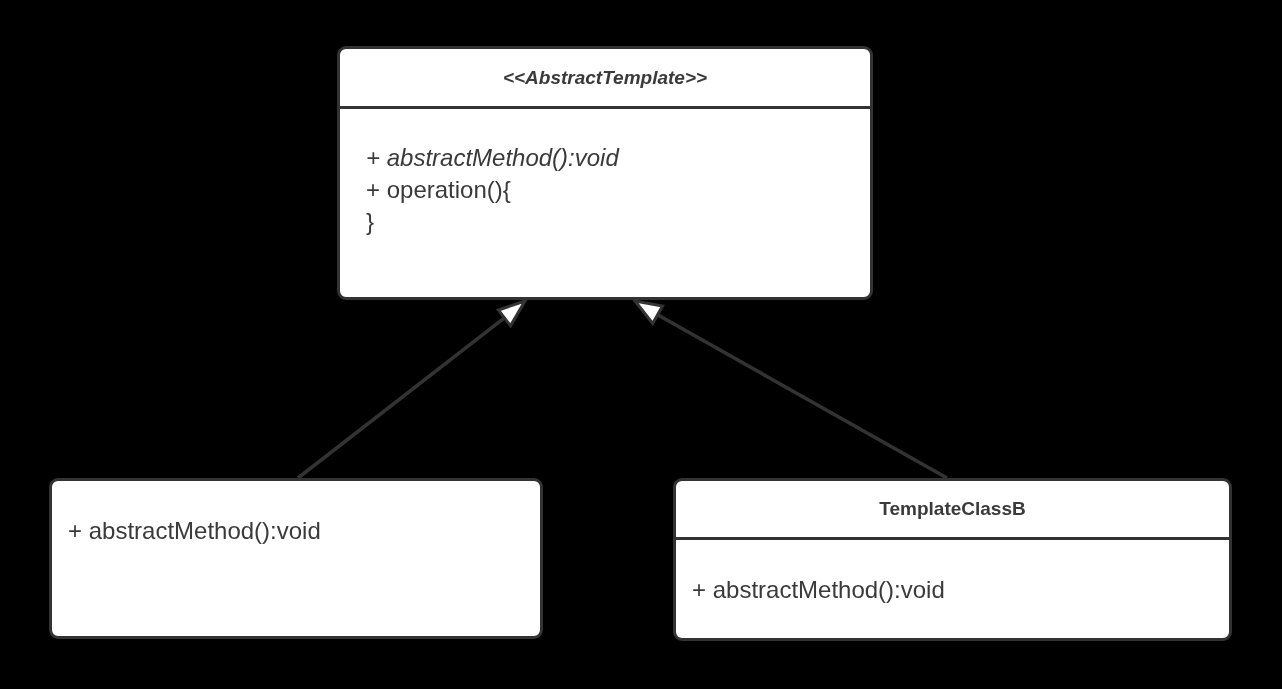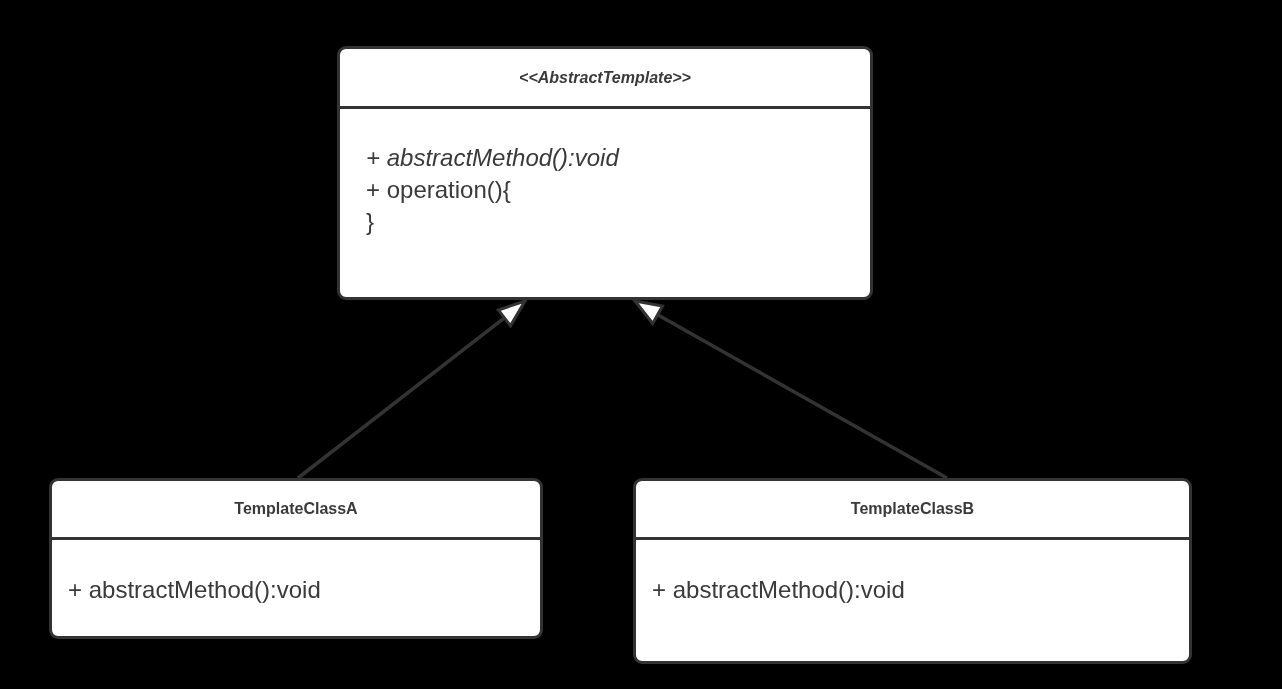--- a/index.html
+++ b/index.html
@@ -28,21 +28,21 @@
     background: #ffffff;
     border: 3px solid #333333;
     border-radius: 9px;
     box-sizing: border-box;
   }
   .uml-header {
     display: flex;
     align-items: center;
     justify-content: center;
     border-bottom: 3px solid #333333;
-    font-size: 16px;
+    font-size: 19px;
     font-weight: bold;
   }
   .stereotype {
     font-style: italic;
   }
   #abstract-node {
     left: 337px;
     top: 46px;
     width: 536px;
     height: 254px;
@@ -64,24 +64,24 @@
   .method-line.indented {
     padding-left: 39px;
   }
   #class-a-node {
     left: 49px;
     top: 478px;
     width: 494px;
     height: 161px;
   }
   #class-b-node {
-    left: 633px;
+    left: 673px;
     top: 478px;
     width: 559px;
-    height: 186px;
+    height: 163px;
   }
   #class-a-node .uml-header,
   #class-b-node .uml-header {
     height: 56px;
   }
   .simple-body {
     display: flex;
     align-items: center;
     height: 99px;
     padding-left: 16px;
@@ -107,23 +107,20 @@
       <span class="stereotype">&lt;&lt;AbstractTemplate&gt;&gt;</span>
     </div>
     <div class="uml-body">
       <div class="method-line italic">+ abstractMethod():void</div>
       <div class="method-line">+ operation(){</div>
       <div class="method-line">}</div>
     </div>
   </div>
 
   <div class="uml-node" id="class-a-node">
-    <div class="uml-header">
-      <span>TemplateClassA</span>
-    </div>
     <div class="simple-body">
       <span class="method-line">+ abstractMethod():void</span>
     </div>
   </div>
 
   <div class="uml-node" id="class-b-node">
     <div class="uml-header">
       <span>TemplateClassB</span>
     </div>
     <div class="simple-body">

